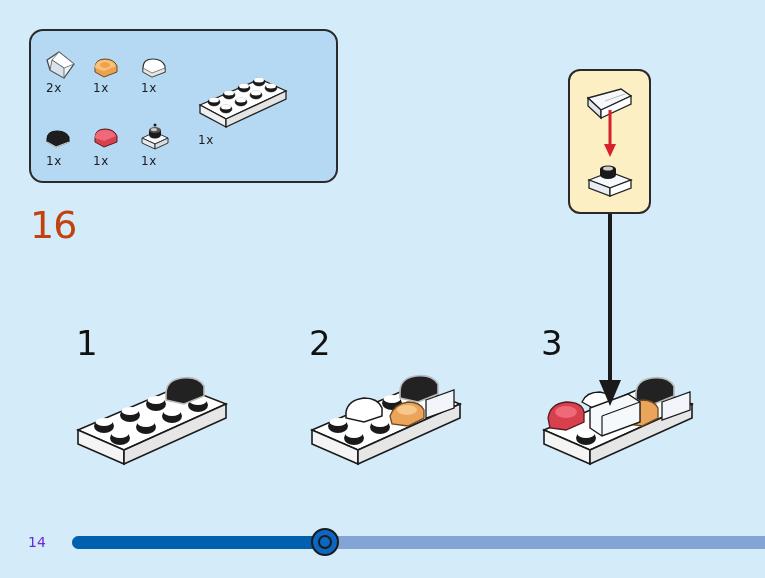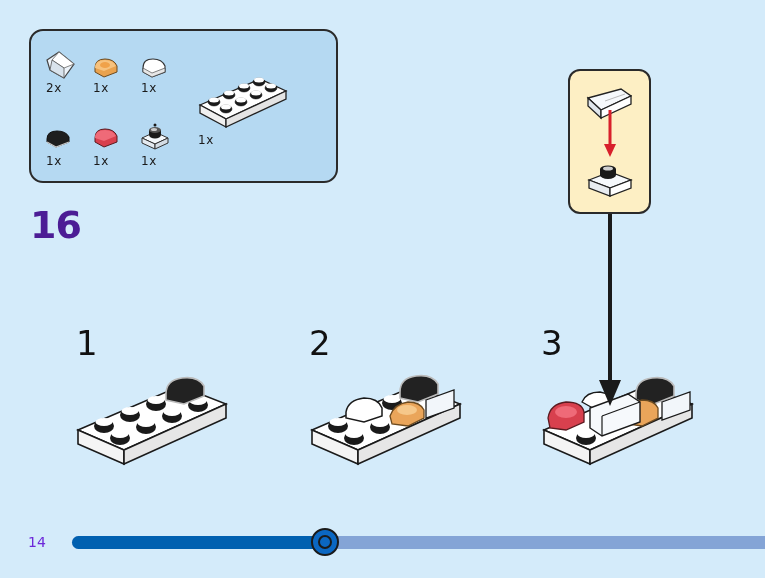--- a/index.html
+++ b/index.html
@@ -14,22 +14,22 @@
     background:#b5d9f2; border:2px solid #2a2a2a; border-radius:14px;
     box-sizing:border-box;
   }
   .part { position:absolute; }
   .part svg { display:block; }
   .qty {
     position:absolute; font-size:12px; font-family:"DejaVu Sans", sans-serif;
     color:#1a1a1a; letter-spacing:0.5px;
   }
   .step-number {
-    position:absolute; left:30px; top:203px; font-size:38px; font-weight:700;
-    font-family:"DejaVu Sans", sans-serif; color:#4c1d95; letter-spacing:-1px;
+    position:absolute; left:30px; top:203px; font-size:38px; font-weight:400;
+    font-family:"DejaVu Sans", sans-serif; color:#c2410c; letter-spacing:-1px;
   }
   .substep-label {
     position:absolute; font-size:34px; font-family:"DejaVu Sans", sans-serif; color:#111;
   }
   .callout {
     position:absolute; left:568px; top:69px; width:83px; height:145px;
     background:#fdefc4; border:2px solid #2a2a2a; border-radius:12px; box-sizing:border-box;
   }
   .connector {
     position:absolute; left:608px; top:214px; width:4px; height:170px; background:#1a1a1a;

